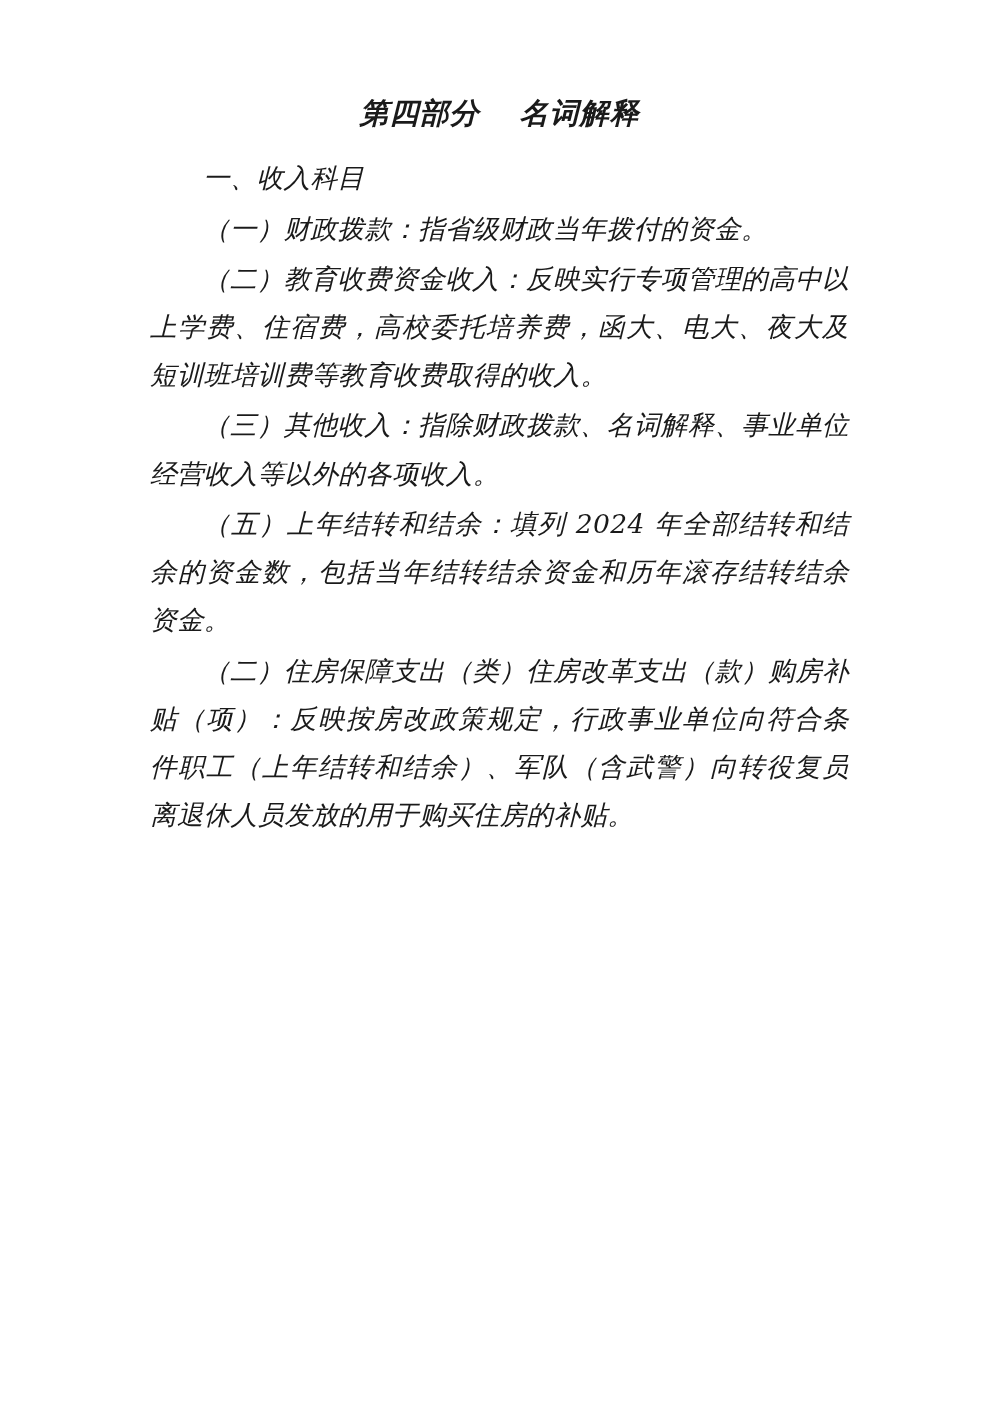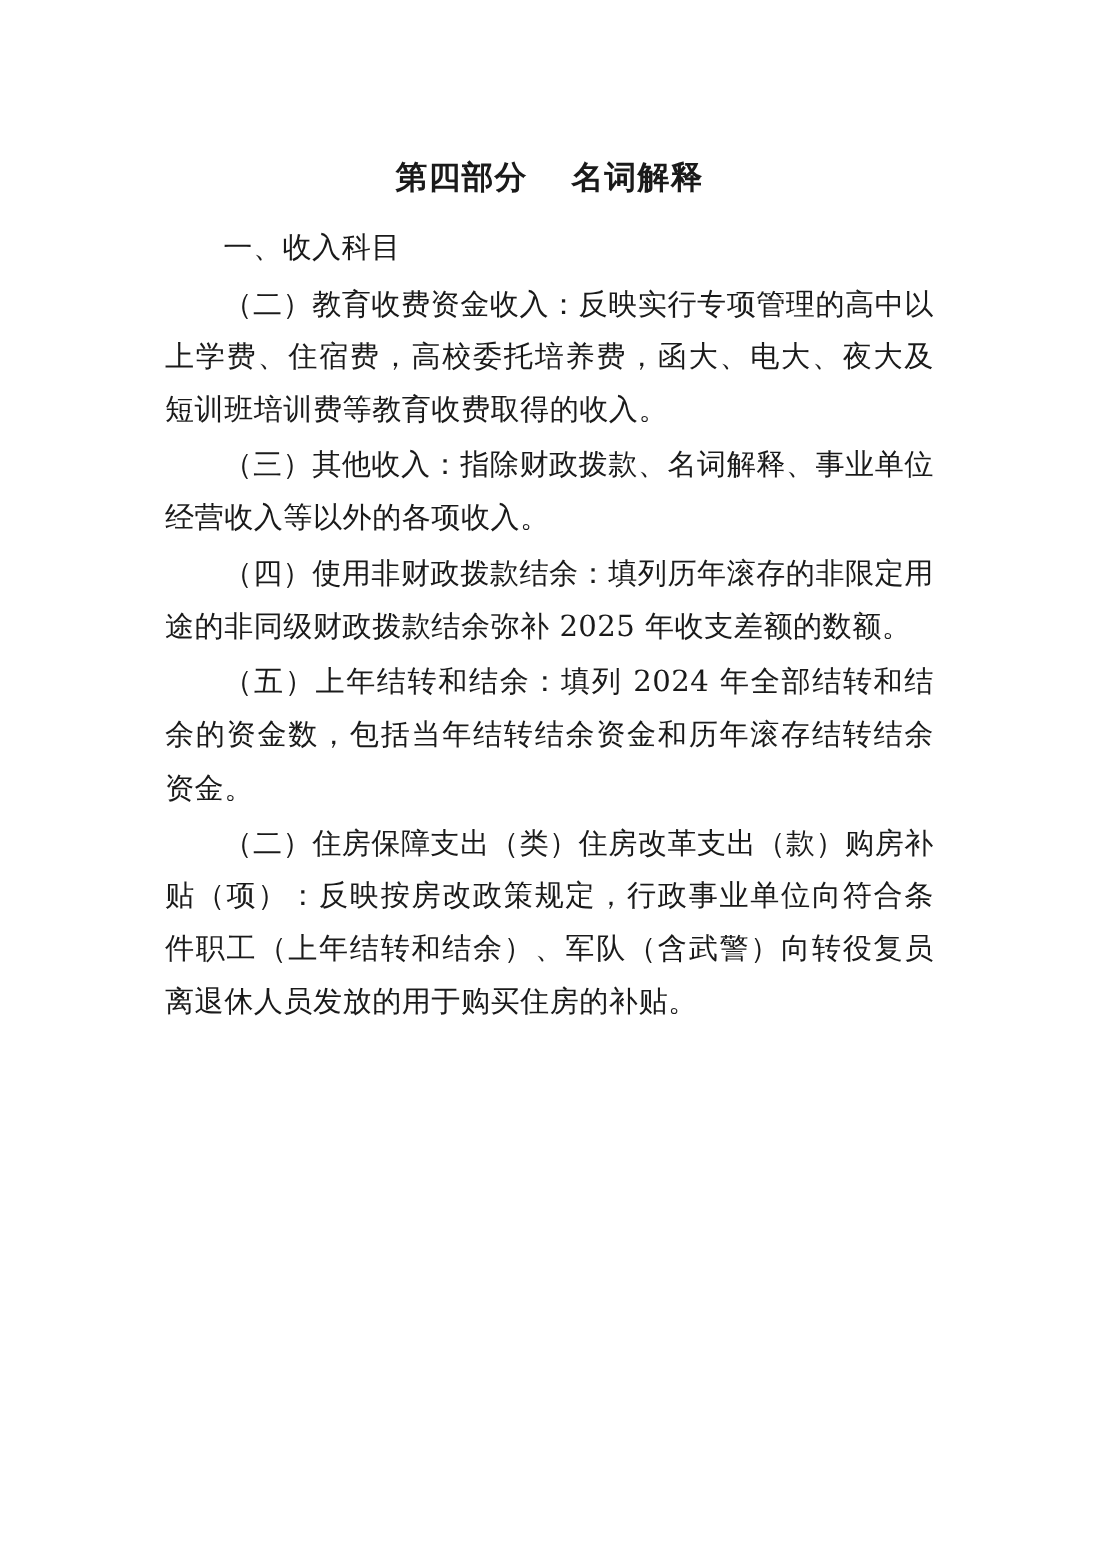--- a/index.html
+++ b/index.html
@@ -12,22 +12,23 @@
     height: 1414px;
     font-family: "DejaVu Serif", "Liberation Serif", serif;
     color: #1a1a1a;
     -webkit-font-smoothing: antialiased;
   }
   .page {
     position: relative;
     width: 999px;
     height: 1414px;
     box-sizing: border-box;
-    padding: 120px 150px 60px 150px;
+    padding: 72px 150px 60px 150px;
     background: #ffffff;
+    font-style: italic;
   }
   .doc-title {
     text-align: center;
     font-size: 29px;
     font-weight: bold;
     letter-spacing: 1px;
     margin: 18px 0 10px 0;
     line-height: 1.6;
   }
   .doc-title .gap {
@@ -57,21 +58,21 @@
 <body>
 
 <div class="page">
 
   <h1 class="doc-title">
     <span>第四部分</span><span class="gap"></span><span>名词解释</span>
   </h1>
 
   <p class="section-head">一、收入科目</p>
 
+  <p class="para indent">（一）财政拨款：指省级财政当年拨付的资金。</p>
   <p class="para indent">（二）教育收费资金收入：反映实行专项管理的高中以上学费、住宿费，高校委托培养费，函大、电大、夜大及短训班培训费等教育收费取得的收入。</p>
   <p class="para indent">（三）其他收入：指除财政拨款、名词解释、事业单位经营收入等以外的各项收入。</p>
-  <p class="para indent">（四）使用非财政拨款结余：填列历年滚存的非限定用途的非同级财政拨款结余弥补 2025 年收支差额的数额。</p>
   <p class="para indent">（五）上年结转和结余：填列 2024 年全部结转和结余的资金数，包括当年结转结余资金和历年滚存结转结余资金。</p>
 
 
   <p class="para indent">（二）住房保障支出（类）住房改革支出（款）购房补贴（项）：反映按房改政策规定，行政事业单位向符合条件职工（上年结转和结余）、军队（含武警）向转役复员离退休人员发放的用于购买住房的补贴。</p>
 
 </div>
 
 </body></html>

